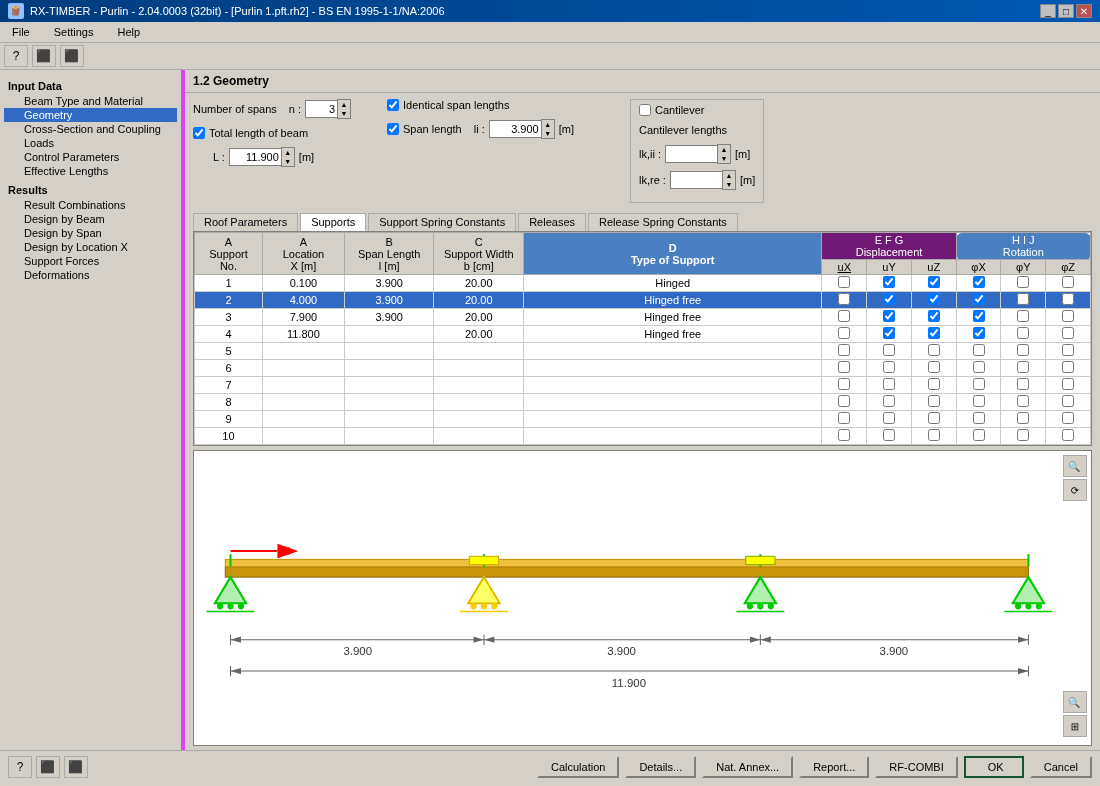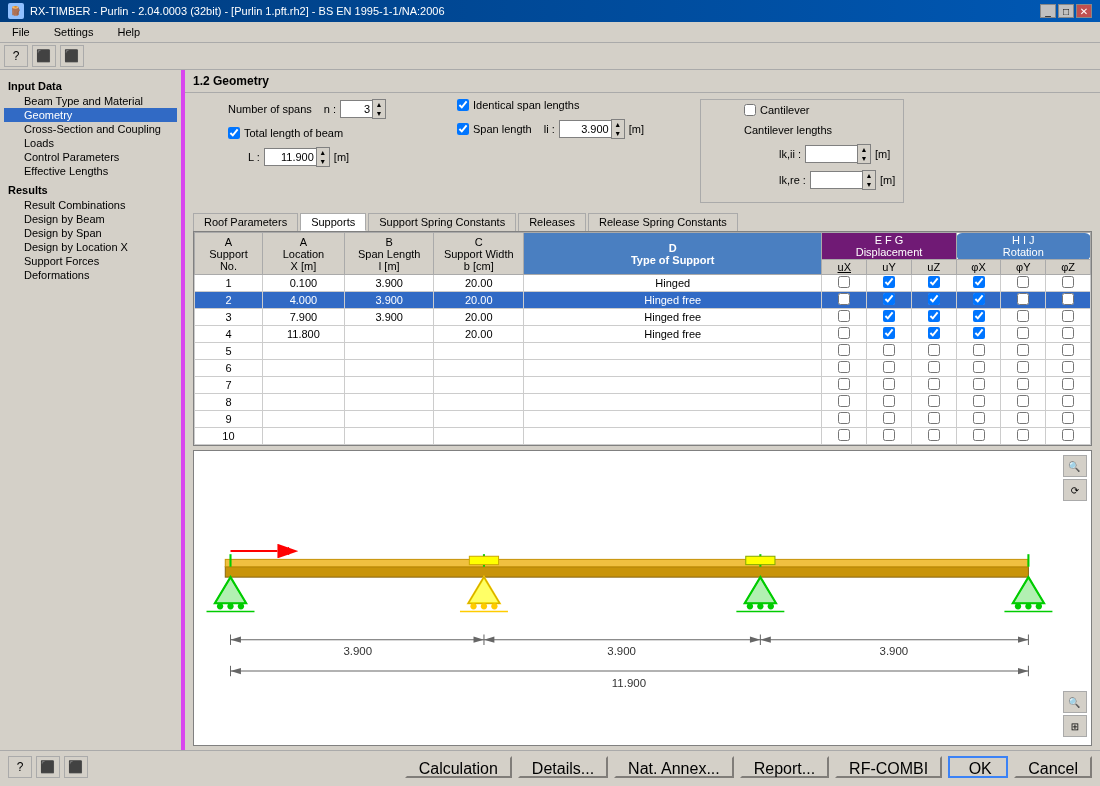--- a/index.html
+++ b/index.html
@@ -91,21 +91,21 @@
     }
 
     .form-area {
       background: #d4d0c8;
       padding: 6px 8px;
       display: flex;
       gap: 16px;
       align-items: flex-start;
     }
 
-    .form-row { display: flex; align-items: center; gap: 4px; margin-bottom: 4px; margin-left: 35px; }
+    .form-row { display: flex; align-items: center; gap: 4px; margin-bottom: 4px; }
     .form-label { font-size: 11px; white-space: nowrap; }
 
     .spin-container { display: flex; align-items: center; }
     .spin-input {
       border: 1px solid #808080;
       border-right: none;
       background: white;
       height: 18px;
       width: 32px;
       padding: 0 2px;
@@ -195,21 +195,21 @@
       border-top: 1px solid #aaa;
       height: 32px;
     }
     .bottom-left { display: flex; gap: 4px; }
     .bottom-right { display: flex; gap: 6px; }
 
     .action-btn {
       padding: 2px 12px;
       background: #d4d0c8;
       border: 2px outset #d4d0c8;
-      font-size: 16px;
+      font-size: 11px;
       cursor: pointer;
       height: 22px;
     }
     .action-btn.primary {
       background: #d4d0c8;
       border: 2px outset #d4d0c8;
     }
     input[type="checkbox"] { margin: 0; width: 12px; height: 12px; }
   </style>
 </head>
@@ -621,16 +621,16 @@
     <div class="toolbar-btn">?</div>
     <div class="toolbar-btn">⬛</div>
     <div class="toolbar-btn">⬛</div>
   </div>
   <div class="bottom-right">
     <button class="action-btn">Calculation</button>
     <button class="action-btn">Details...</button>
     <button class="action-btn">Nat. Annex...</button>
     <button class="action-btn">Report...</button>
     <button class="action-btn">RF-COMBI</button>
-    <button class="action-btn primary" style="border:2px solid #3b82f6; min-width:60px;padding-left:16px;">OK</button>
+    <button class="action-btn primary" style="border:2px solid #14532d; min-width:60px;padding-left:16px;">OK</button>
     <button class="action-btn">Cancel</button>
   </div>
 </div>
 
 </body></html>

